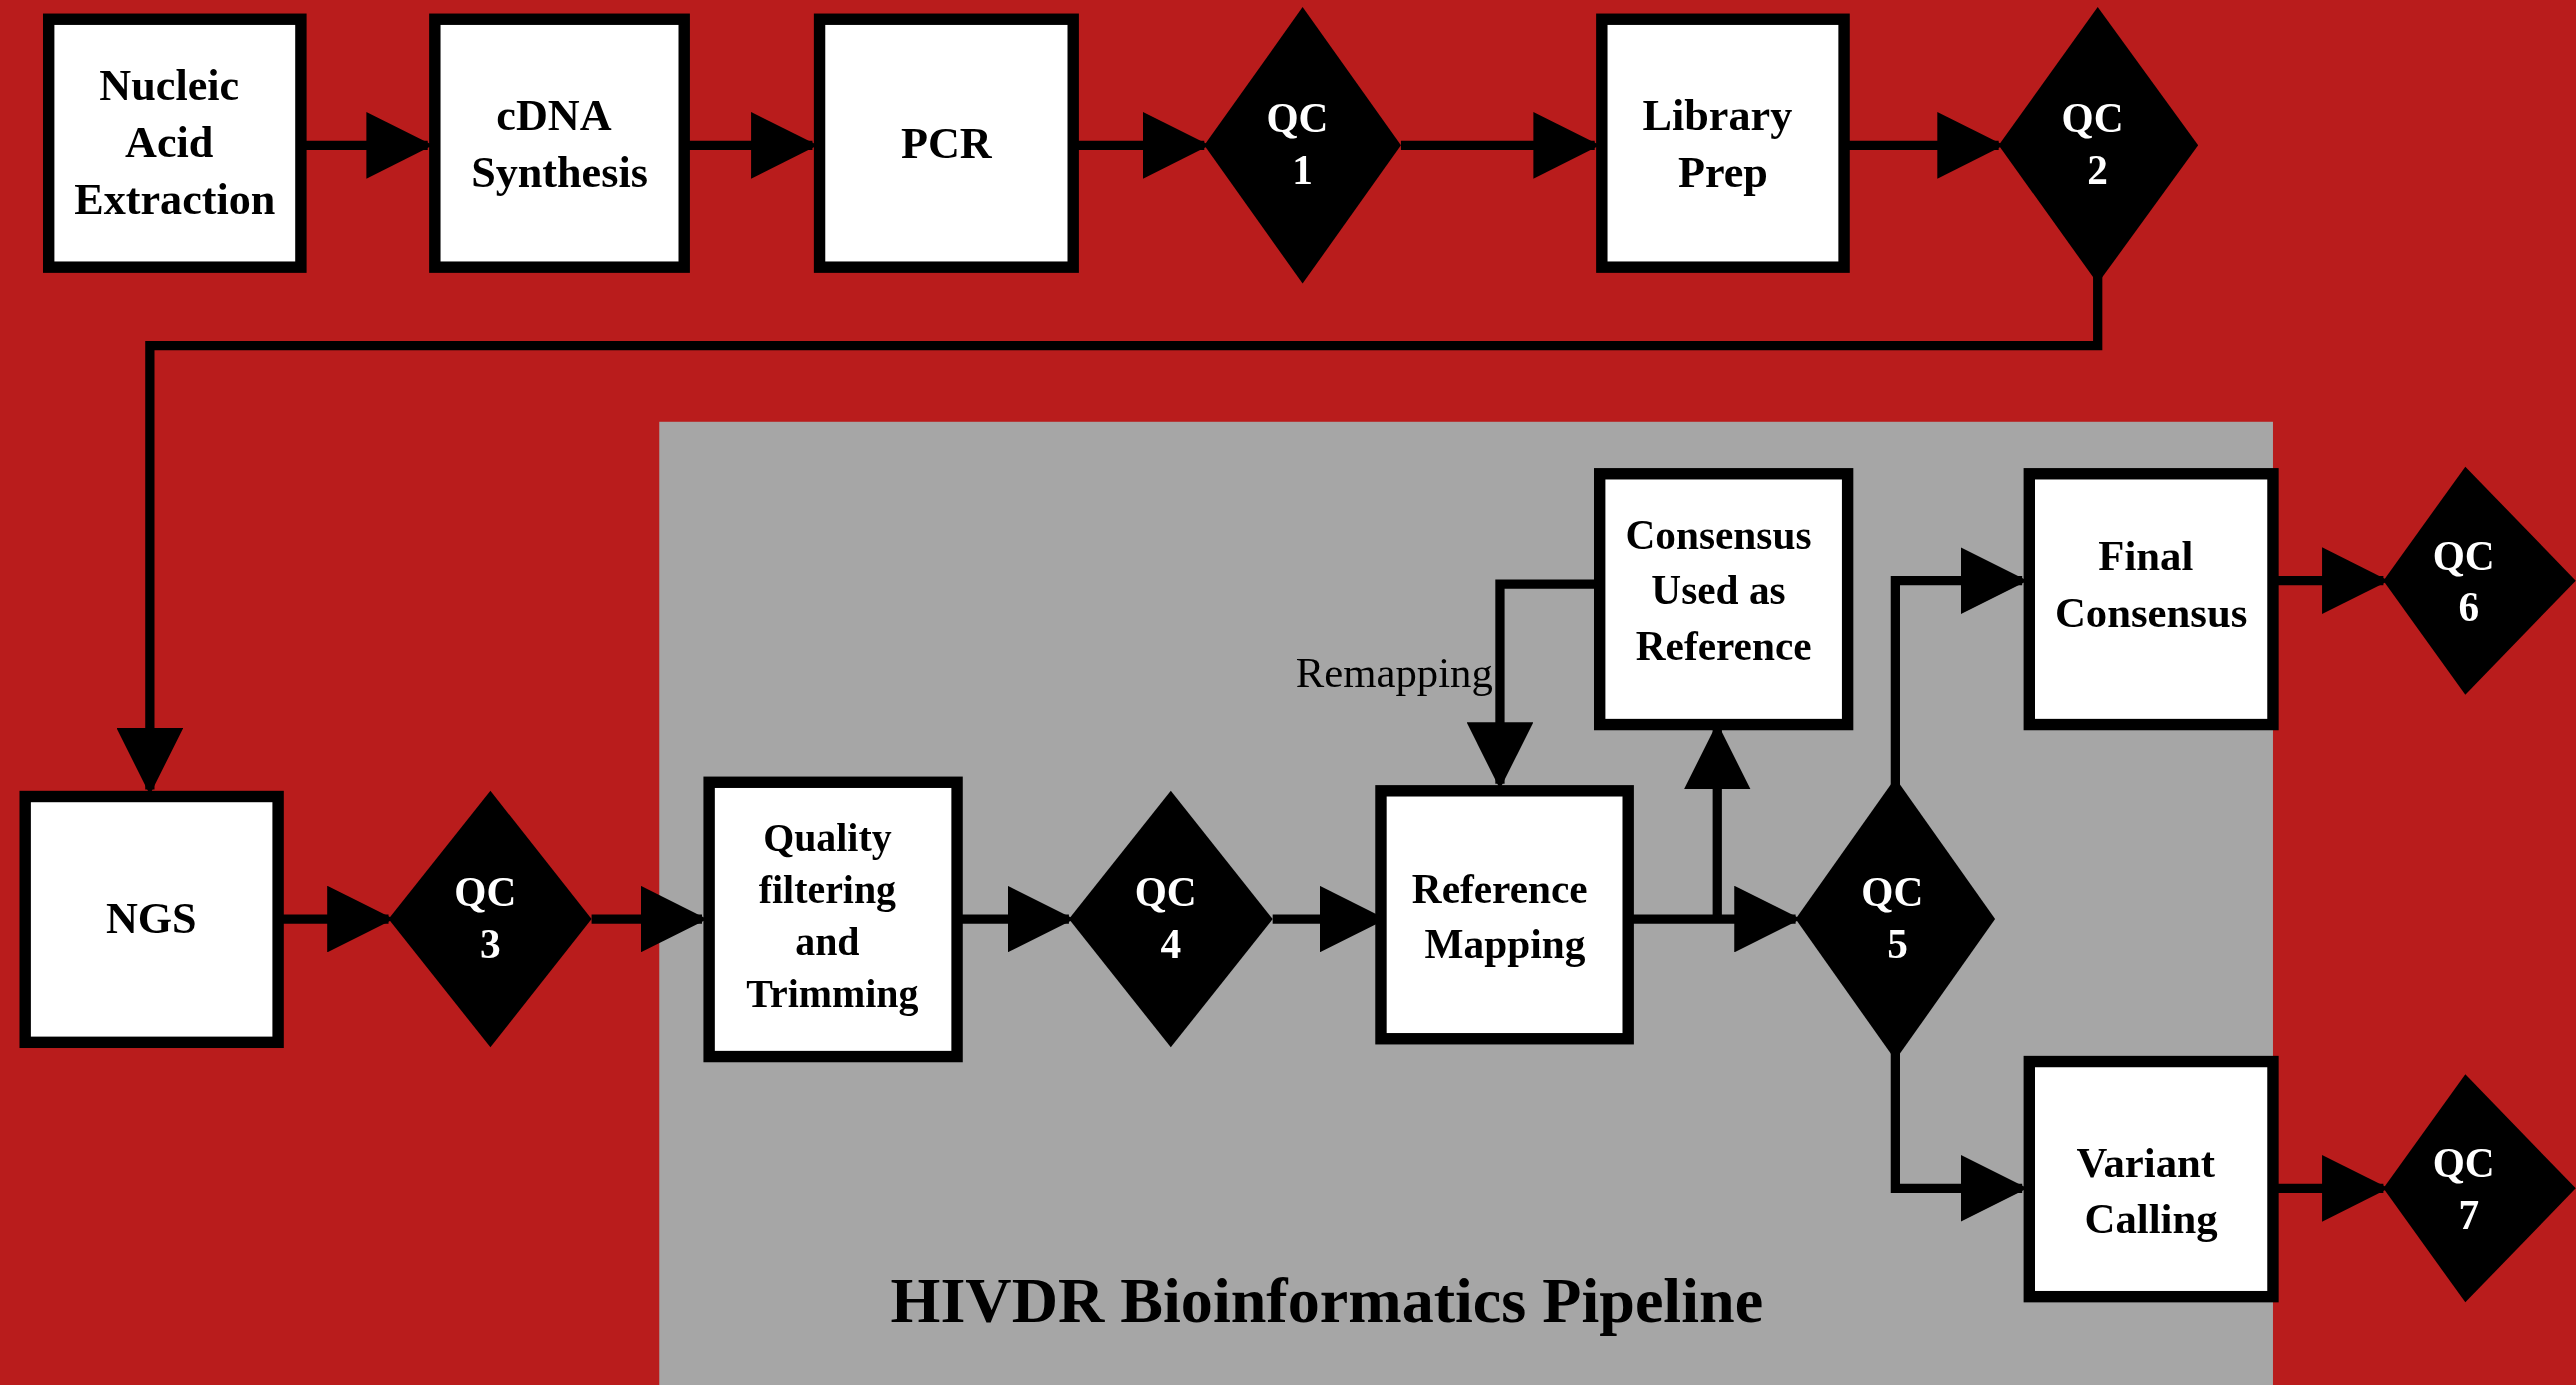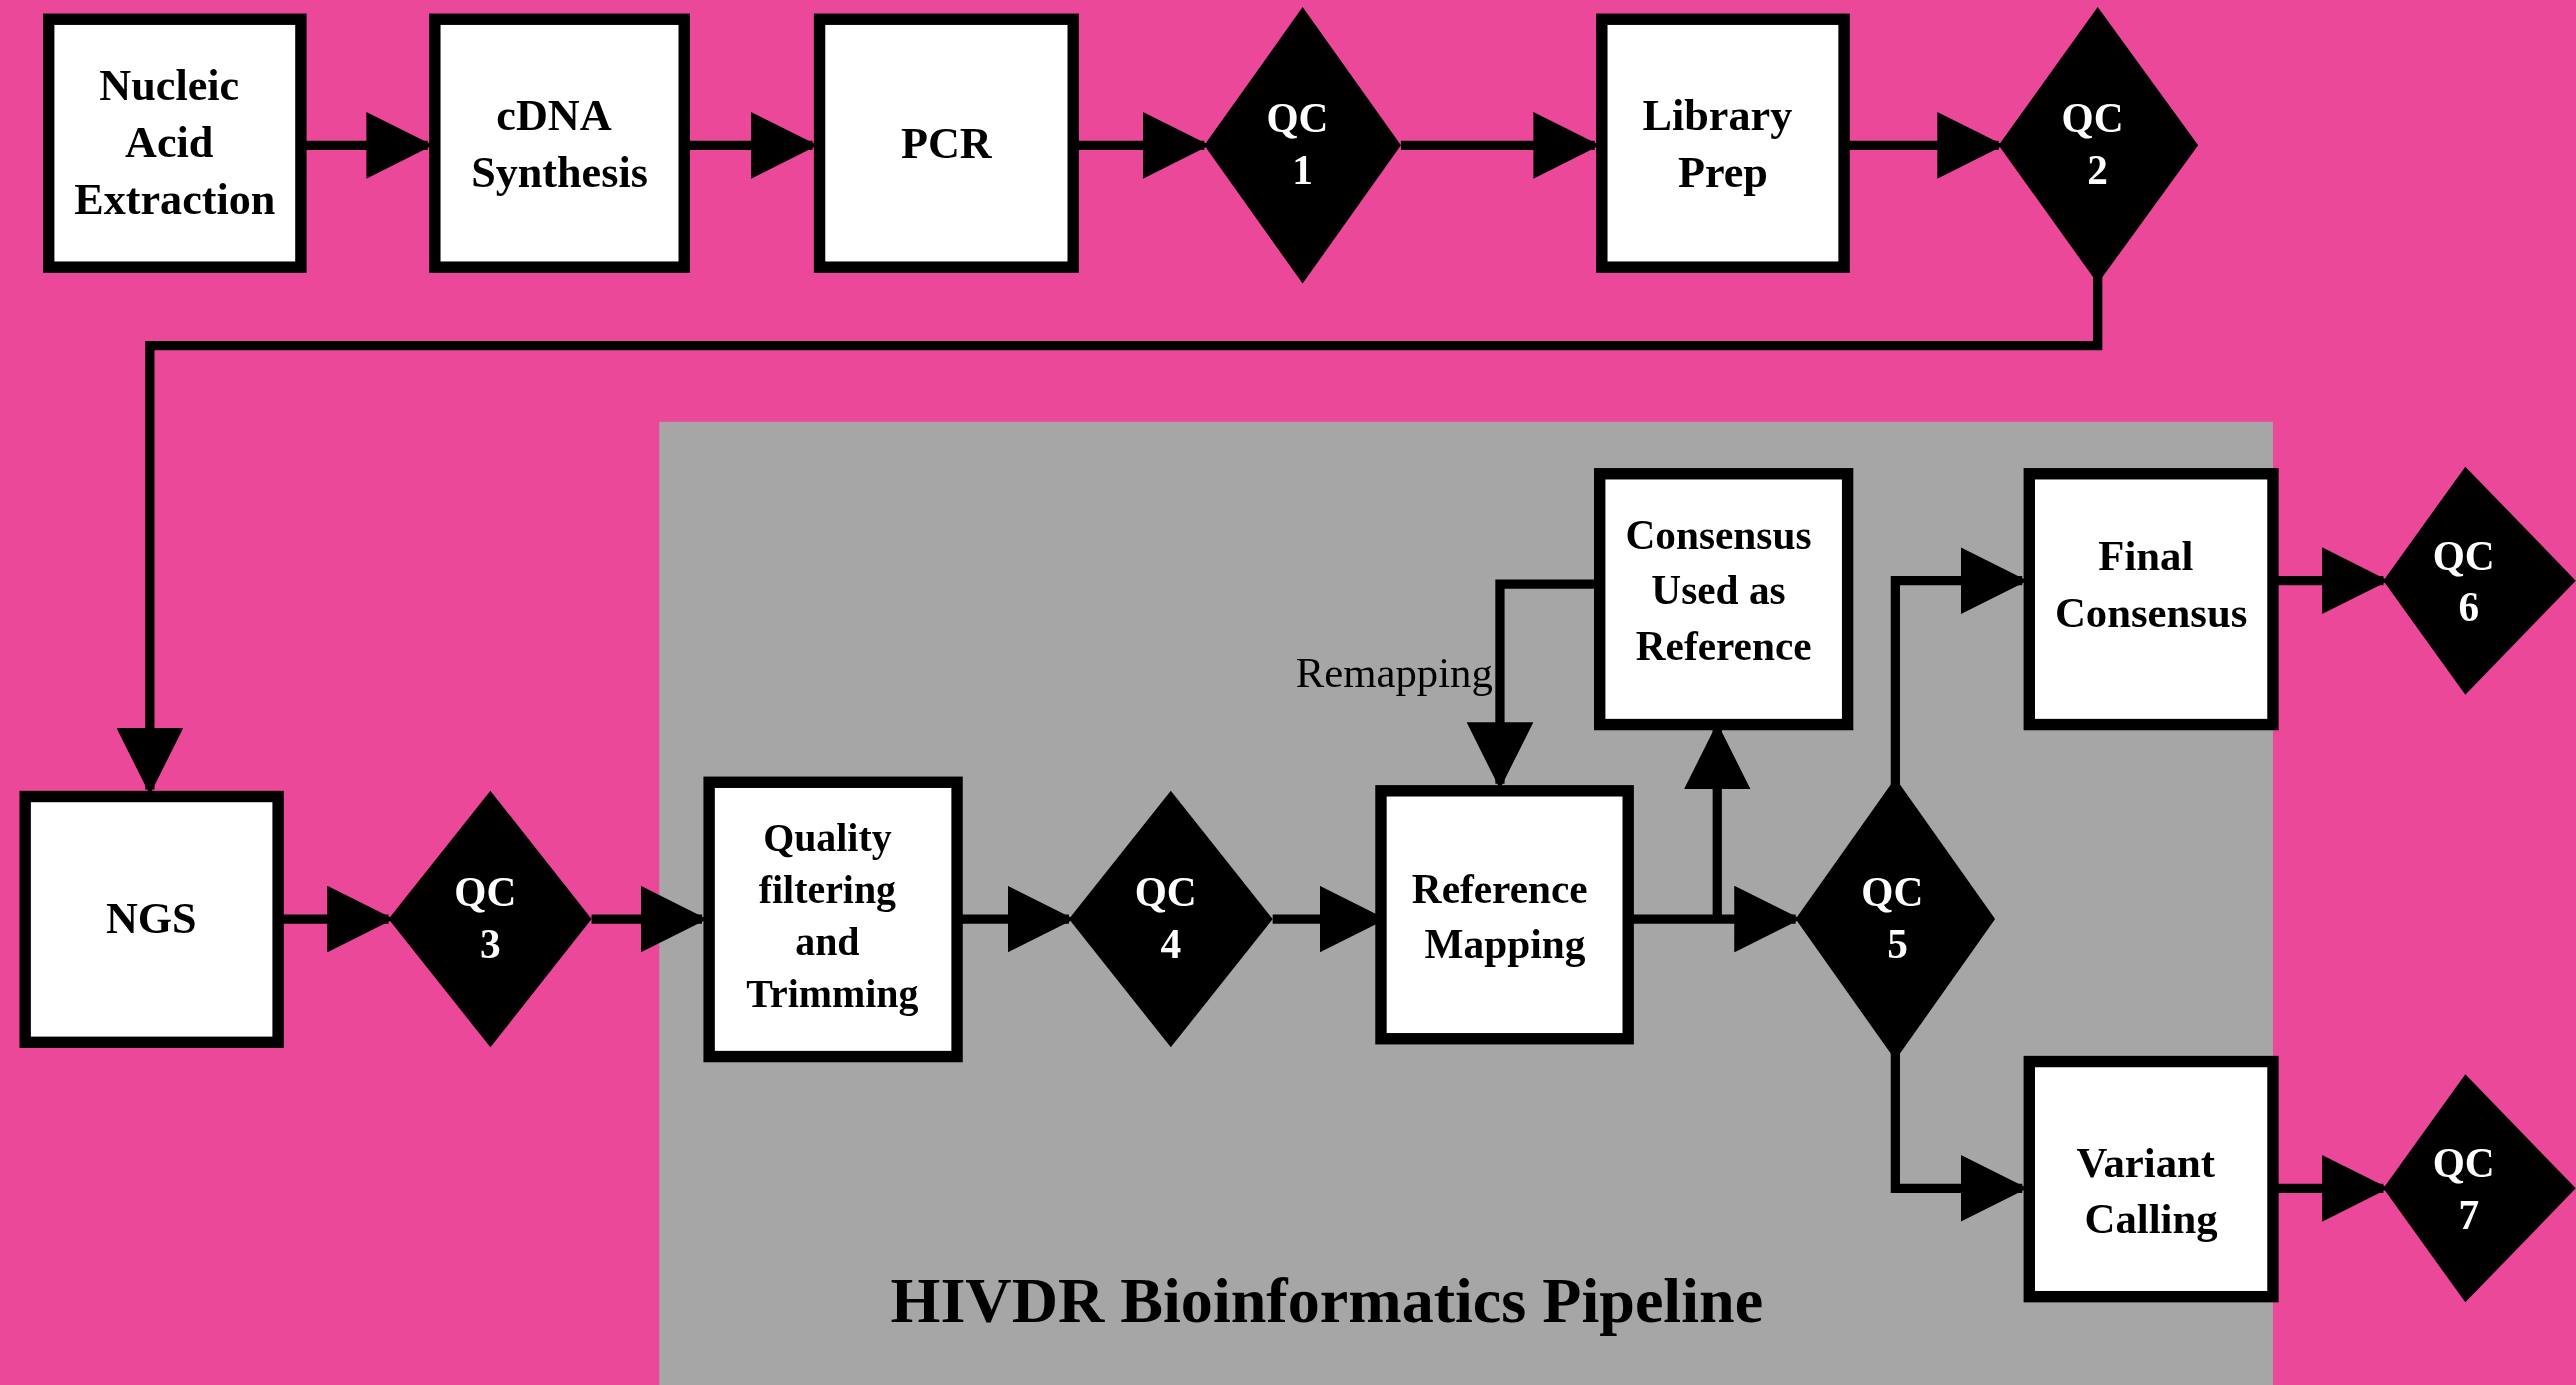--- a/index.html
+++ b/index.html
@@ -1,17 +1,17 @@
 <!DOCTYPE html>
 <html style="font-size:11.4px"><head>
 <meta charset="utf-8">
 <style>
   html,body{margin:0;padding:0;background:#ffffff;}
   body{font-family:"Liberation Serif",serif;}
-  #stage{position:relative;width:2576px;height:1385px;background:#ec4899;overflow:hidden;}
+  #stage{position:relative;width:2576px;height:1385px;background:#b91c1c;overflow:hidden;}
   #flow{position:absolute;left:0;top:0;width:2576px;height:1385px;}
   .nodetext{font-family:"Liberation Serif",serif;font-weight:bold;fill:#000;}
   .nodetext.white{fill:#ffffff;}
   .plain{font-family:"Liberation Serif",serif;font-weight:normal;fill:#000;}
   .banner{font-family:"Liberation Serif",serif;font-weight:bold;fill:#000;}
 </style>
 </head>
 <body>
 
 <div id="stage">

